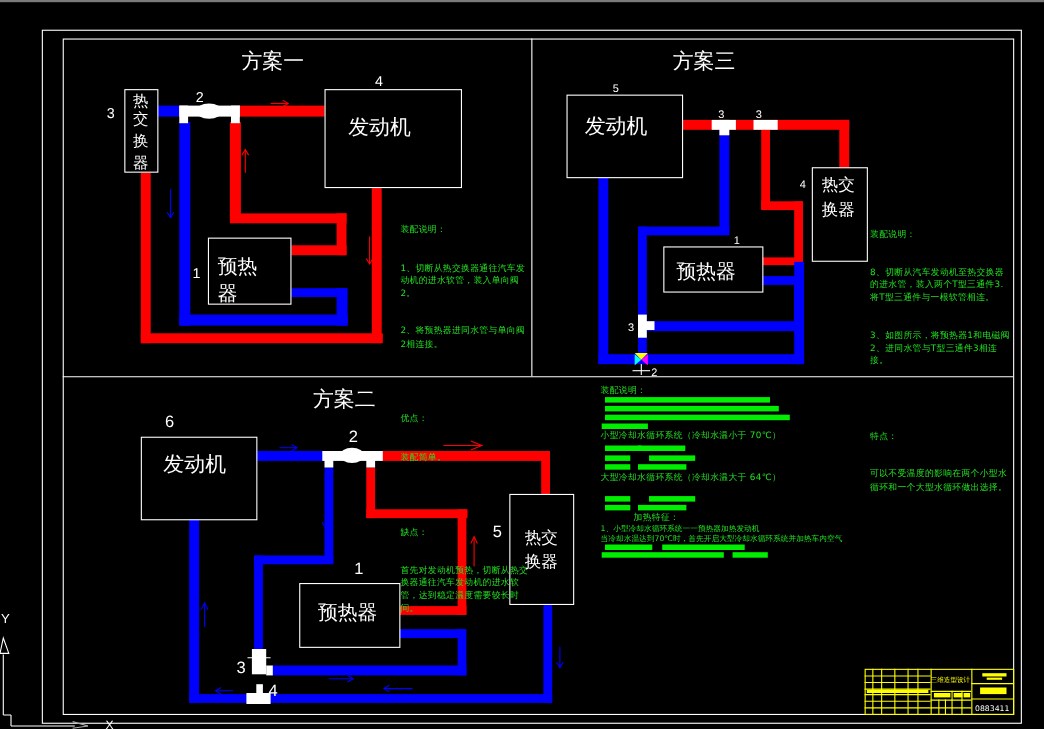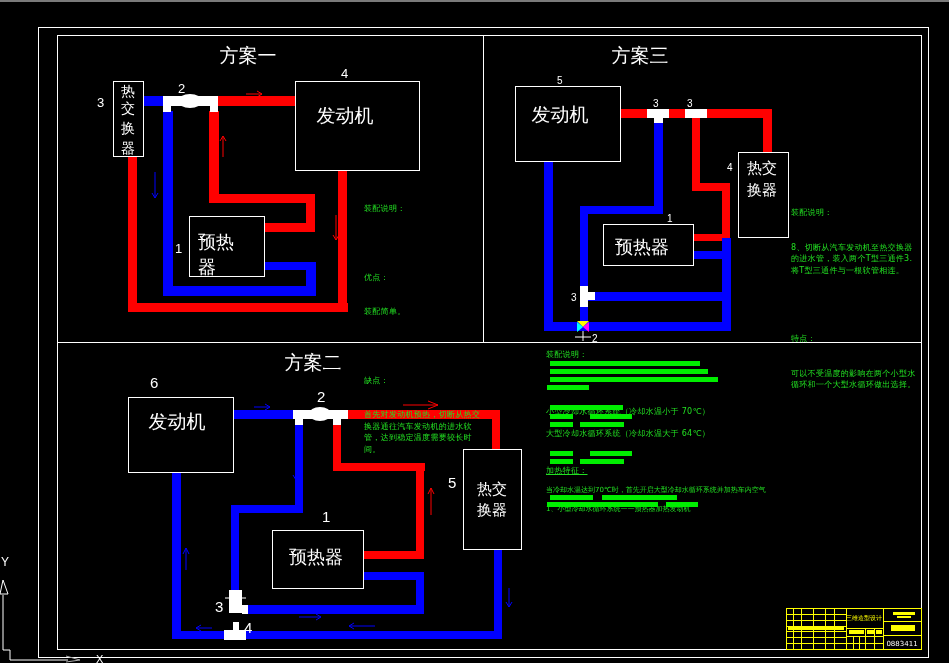--- a/index.html
+++ b/index.html
@@ -270,54 +270,57 @@
     <rect x="867" y="630" width="8" height="4" fill="#ffff00" stroke="none"></rect>
     <rect x="876" y="630" width="6" height="4" fill="#ffff00" stroke="none"></rect>
     <rect x="788" y="627" width="56" height="3" fill="#ffff00" stroke="none"></rect>
   </g>
   <text x="864" y="620" fill="#ffff00" font-size="6" text-anchor="middle" font-family="DejaVu Sans, sans-serif">三维造型设计</text>
   <text x="902" y="646" fill="#ffffff" font-size="7" text-anchor="middle" font-family="DejaVu Sans, sans-serif">0883411</text>
 </svg>
 
 <div class="note" style="left:364px;top:180px;width:118px;">
   <div>装配说明：</div>
+  <div>1、切断从热交换器通往汽车发动机的进水软管，装入单向阀2。</div>
+  <div>2、将预热器进同水管与单向阀2相连接。</div>
   <div style="height:11px"></div>
   <div>优点：</div>
   <div>装配简单。</div>
   <div style="height:11px"></div>
   <div>缺点：</div>
   <div>首先对发动机预热，切断从热交换器通往汽车发动机的进水软管，达到稳定温度需要较长时间。</div>
 </div>
 
 <div class="note" style="left:791px;top:184px;width:128px;">
   <div>装配说明：</div>
   <div>8、切断从汽车发动机至热交换器的进水管，装入两个T型三通件3.将T型三通件与一根软管相连。</div>
+  <div>3、如图所示，将预热器1和电磁阀2、进同水管与T型三通件3相连接。</div>
   <div style="height:11px"></div>
   <div>特点：</div>
   <div>可以不受温度的影响在两个小型水循环和一个大型水循环做出选择。</div>
 </div>
 
 <div>
   <div class="note" style="left:546px;top:349px;">装配说明：</div>
   <div class="gbar" style="left:550px;top:361px;width:150px;"></div>
   <div class="gbar" style="left:550px;top:369px;width:158px;"></div>
   <div class="gbar" style="left:550px;top:377px;width:168px;"></div>
   <div class="gbar" style="left:547px;top:385px;width:42px;"></div>
-  <div class="note" style="left:546px;top:406px;">小型冷却水循环系统（冷却水温小于 70℃）</div>
+  <div class="note" style="left:546px;top:390px;">小型冷却水循环系统（冷却水温小于 70℃）</div>
   <div class="gbar" style="left:550px;top:405px;width:33px;"></div>
   <div class="gbar" style="left:580px;top:405px;width:43px;"></div>
   <div class="gbar" style="left:550px;top:414px;width:23px;"></div>
   <div class="gbar" style="left:590px;top:414px;width:42px;"></div>
   <div class="gbar" style="left:550px;top:422px;width:23px;"></div>
   <div class="gbar" style="left:580px;top:422px;width:44px;"></div>
   <div class="note" style="left:546px;top:428px;">大型冷却水循环系统（冷却水温大于 64℃）</div>
   <div class="gbar" style="left:550px;top:451px;width:23px;"></div>
   <div class="gbar" style="left:590px;top:451px;width:42px;"></div>
   <div class="gbar" style="left:550px;top:459px;width:23px;"></div>
   <div class="gbar" style="left:580px;top:459px;width:44px;"></div>
-  <div class="note" style="left:546px;top:465px;text-decoration:underline;">加热特征：</div>
-  <div class="gtxt" style="left:546px;top:477px;margin-top:28px;">1、小型冷却水循环系统一一预热器加热发动机</div>
+  <div class="note" style="left:576px;top:465px;">加热特征：</div>
+  <div class="gtxt" style="left:546px;top:477px;">1、小型冷却水循环系统一一预热器加热发动机</div>
   <div class="gtxt" style="left:546px;top:486px;">当冷却水温达到70℃时，首先开启大型冷却水循环系统并加热车内空气</div>
   <div class="gbar" style="left:550px;top:495px;width:43px;"></div>
   <div class="gbar" style="left:602px;top:495px;width:75px;"></div>
   <div class="gbar" style="left:547px;top:502px;width:111px;"></div>
   <div class="gbar" style="left:666px;top:502px;width:32px;"></div>
 </div>
 
 </body></html>

